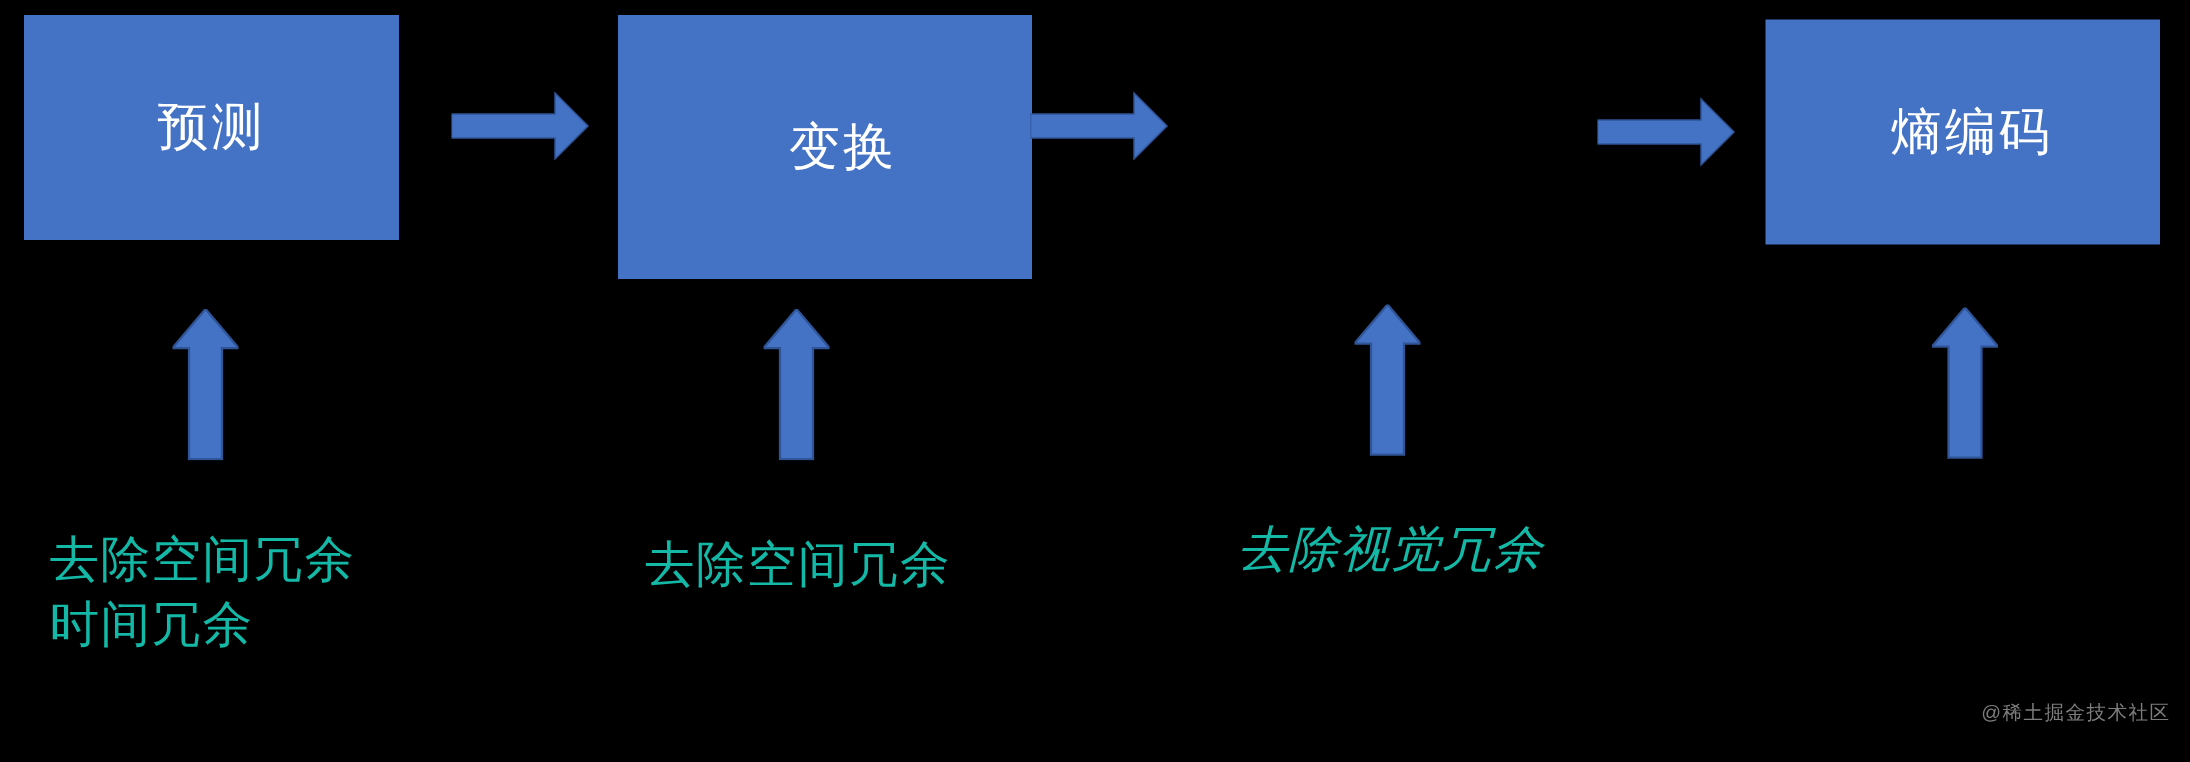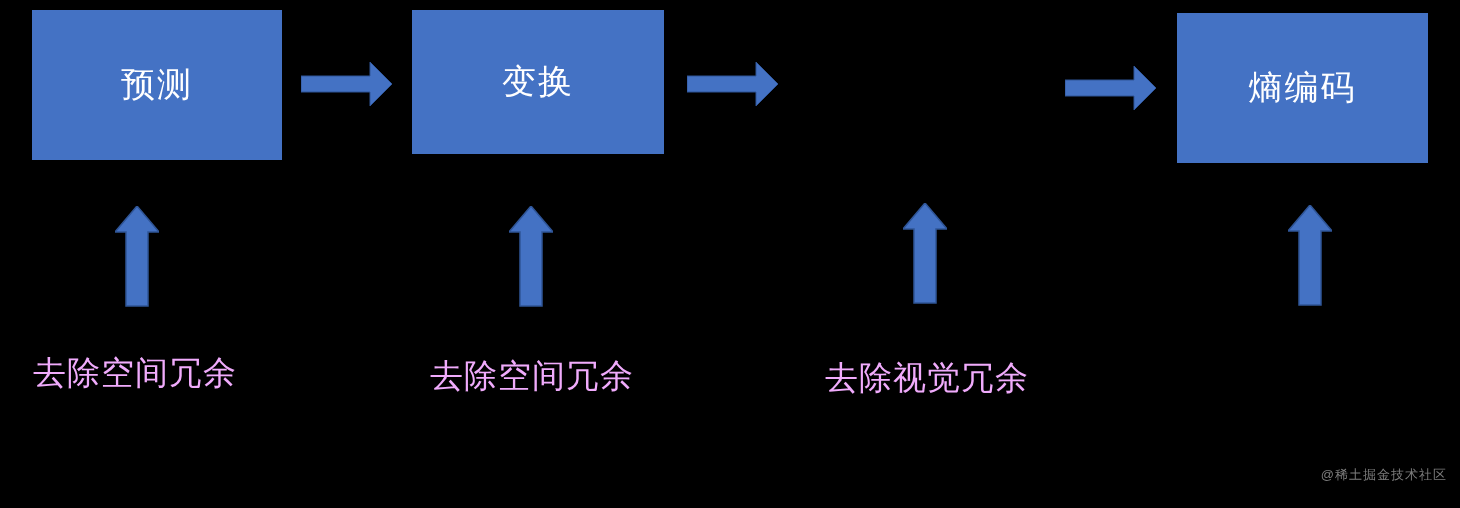--- a/index.html
+++ b/index.html
@@ -18,47 +18,47 @@
   .stage-box {
     position: absolute;
     background: #4472C4;
     display: flex;
     align-items: center;
     justify-content: center;
     color: #ffffff;
     font-size: 34px;
     letter-spacing: 2px;
   }
-  .box-1 { left: 32px;   top: 10px; width: 250px; height: 150px; }
-  .box-2 { left: 412px;  top: 10px; width: 252px; height: 144px; }
+  .box-1 { left: 16px;   top: 10px; width: 250px; height: 150px; }
+  .box-2 { left: 412px;  top: 10px; width: 252px; height: 176px; padding-left: 24px; }
   .box-3 { left: 797px;  top: 18px; width: 251px; height: 152px; }
-  .box-4 { left: 1177px; top: 13px; width: 251px; height: 150px; }
+  .box-4 { left: 1177px; top: 13px; width: 251px; height: 150px; padding-left: 12px; }
 
   .h-arrow { position: absolute; width: 92px; height: 46px; }
   .h-arrow-1 { left: 301px;  top: 61px; }
   .h-arrow-2 { left: 687px;  top: 61px; }
   .h-arrow-3 { left: 1065px; top: 65px; }
 
   .v-arrow { position: absolute; width: 44px; height: 101px; }
   .v-arrow-1 { left: 115px;  top: 206px; }
   .v-arrow-2 { left: 509px;  top: 206px; }
   .v-arrow-3 { left: 903px;  top: 203px; }
   .v-arrow-4 { left: 1288px; top: 205px; }
 
   .caption {
     position: absolute;
-    color: #f0abfc;
+    color: #14b8a6;
     font-size: 33px;
     line-height: 43px;
     white-space: nowrap;
     letter-spacing: 1px;
   }
   .caption-1 { left: 33px;   top: 351px; }
   .caption-2 { left: 430px;  top: 354px; }
-  .caption-3 { left: 825px;  top: 356px; }
+  .caption-3 { left: 825px;  top: 344px; font-style: italic; }
   .caption-4 { left: 1210px; top: 352px; }
 
   .watermark {
     position: absolute;
     right: 13px;
     top: 466px;
     color: #7d7d7d;
     font-size: 13px;
     letter-spacing: 1px;
   }
@@ -96,20 +96,21 @@
   </svg>
   <svg class="v-arrow v-arrow-3" viewBox="0 0 44 101">
     <polygon points="22,0 44,26 33,26 33,100 11,100 11,26 0,26" fill="#4472C4" stroke="#2F5597" stroke-width="1.5"></polygon>
   </svg>
   <svg class="v-arrow v-arrow-4" viewBox="0 0 44 101">
     <polygon points="22,0 44,26 33,26 33,100 11,100 11,26 0,26" fill="#4472C4" stroke="#2F5597" stroke-width="1.5"></polygon>
   </svg>
 
   <div class="caption caption-1">
     <div>去除空间冗余</div>
+    <div>时间冗余</div>
   </div>
   <div class="caption caption-2">
     <div>去除空间冗余</div>
   </div>
   <div class="caption caption-3">
     <div>去除视觉冗余</div>
   </div>
 
   <div class="watermark">@稀土掘金技术社区</div>
 

